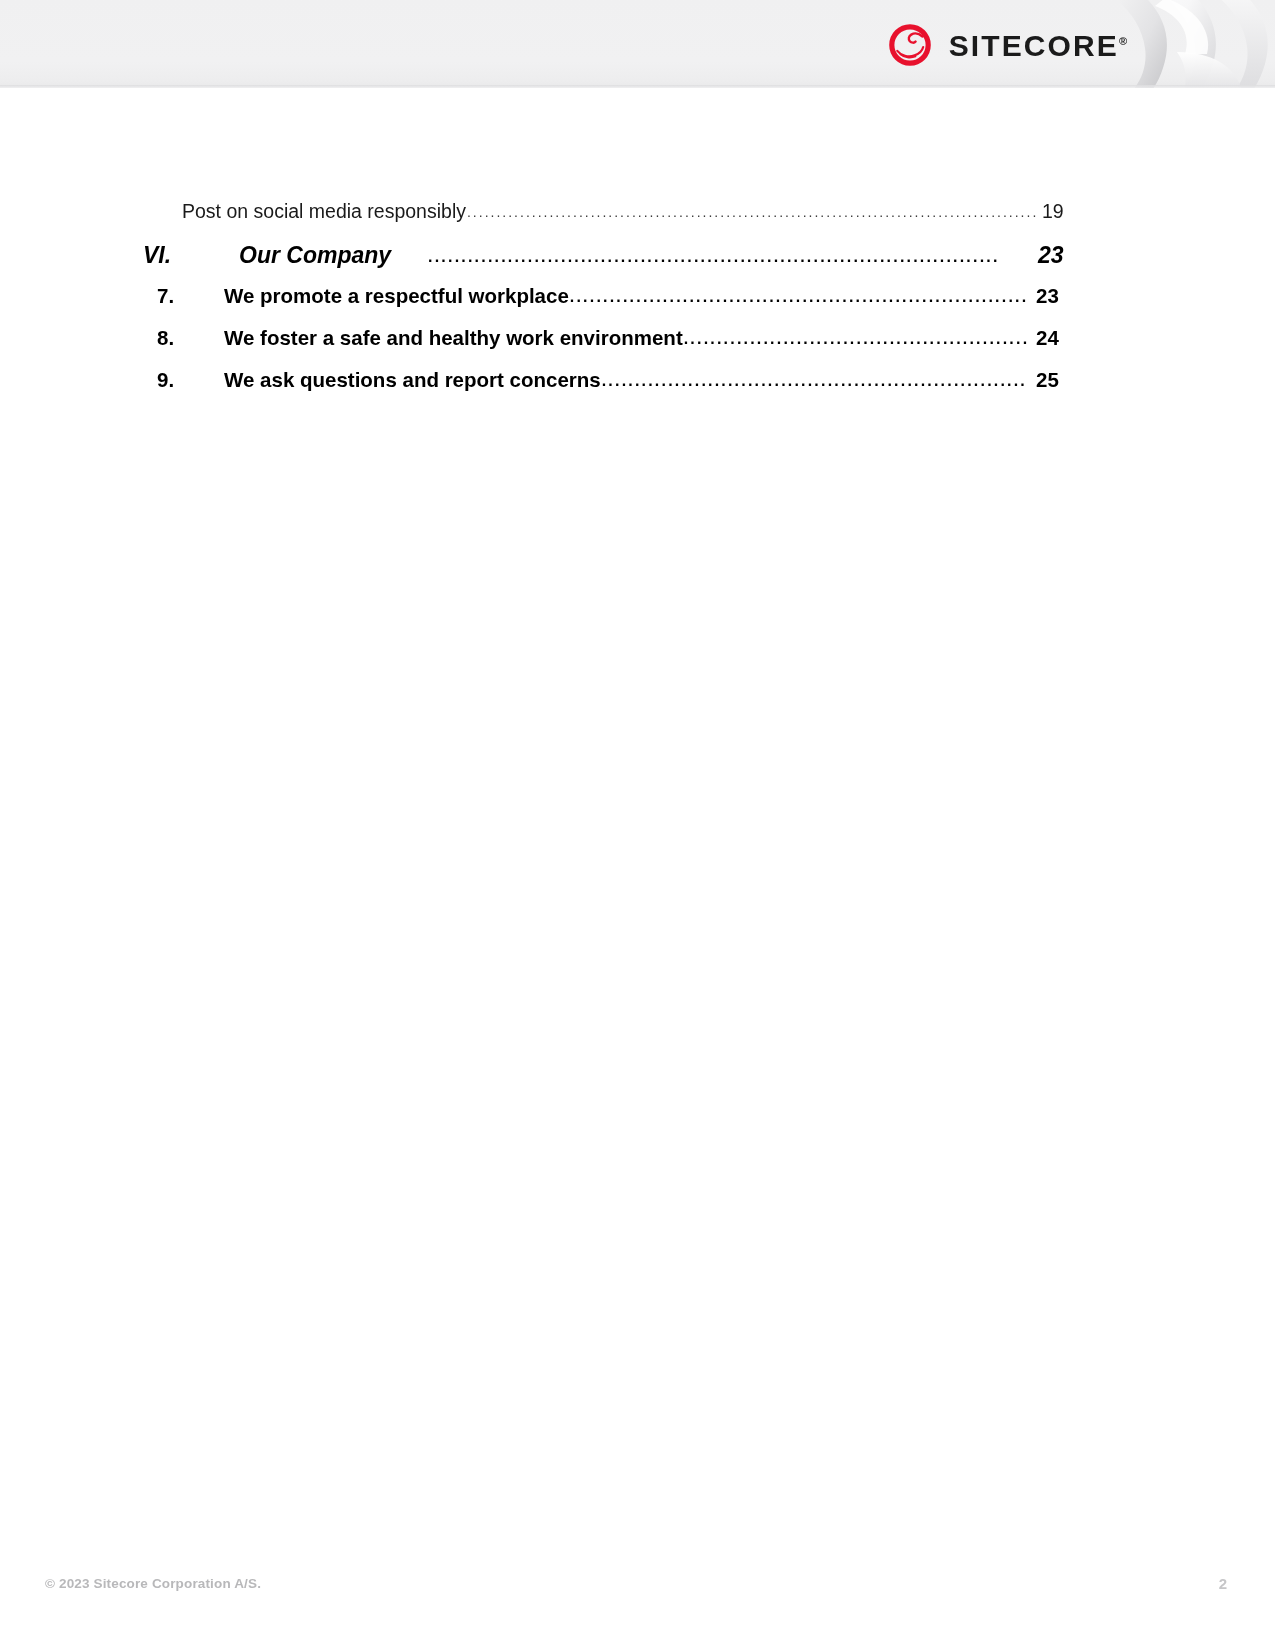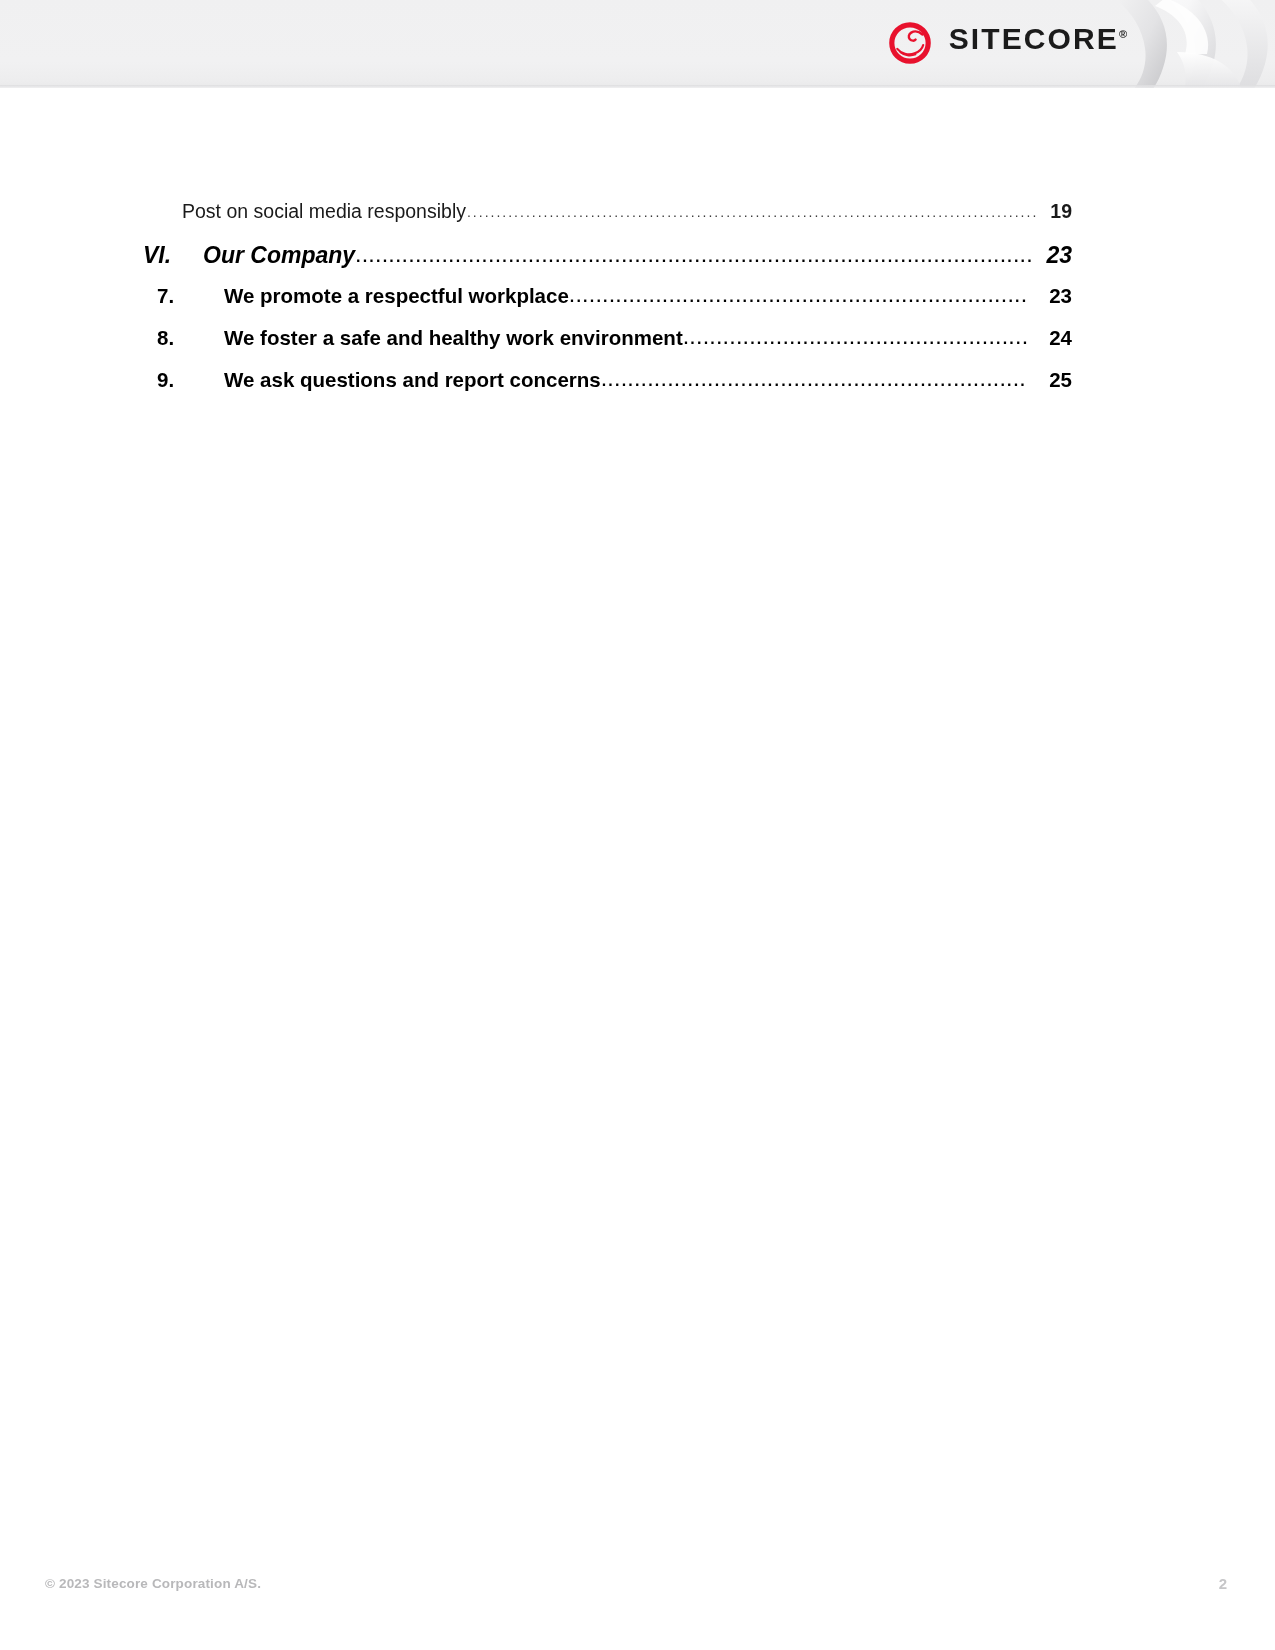--- a/index.html
+++ b/index.html
@@ -56,20 +56,21 @@
     pointer-events: none;
   }
   .header-swoosh svg { display: block; width: 100%; height: 100%; }
 
   
   .logo-lockup {
     position: absolute;
     top: 22px;
     right: 148px;
     display: flex;
+    align-items: center;
     gap: 18px;
     height: 46px;
   }
   .logo-mark {
     width: 42px;
     height: 42px;
     flex: 0 0 42px;
   }
   .logo-mark svg { display: block; width: 42px; height: 42px; }
 
@@ -125,24 +126,23 @@
     letter-spacing: 2.1px;
     font-size: 15px;
     position: relative;
     top: -1px;
   }
   .toc-leader::after {
     content: "........................................................................................................................................................................";
   }
   .toc-page {
     flex: 0 0 auto;
-    text-align: right;
+    text-align: left;
     white-space: nowrap;
     padding-left: 2px;
-    font-weight: bold;
   }
 
   
   .lvl3 {
     height: 42px;
     font-size: 19.5px;
     font-weight: normal;
     font-style: normal;
     color: #1a1a1a;
   }
@@ -151,20 +151,21 @@
   .lvl3 .toc-leader { font-size: 14px; letter-spacing: 2.0px; color: #3a3a3a; }
   .lvl3 .toc-page { min-width: 30px; }
 
   
   .lvl1 {
     height: 42px;
     font-size: 23px;
     font-weight: bold;
     font-style: italic;
     color: #000000;
+    gap: 36px;
   }
   .lvl1 .toc-num { width: 38px; text-align: left; }
   .lvl1 .toc-label { margin-left: 22px; }
   .lvl1 .toc-leader { font-style: normal; font-weight: bold; font-size: 16px; letter-spacing: 2.2px; }
   .lvl1 .toc-page { min-width: 34px; }
 
   
   .lvl2 {
     height: 42px;
     font-size: 20.5px;

